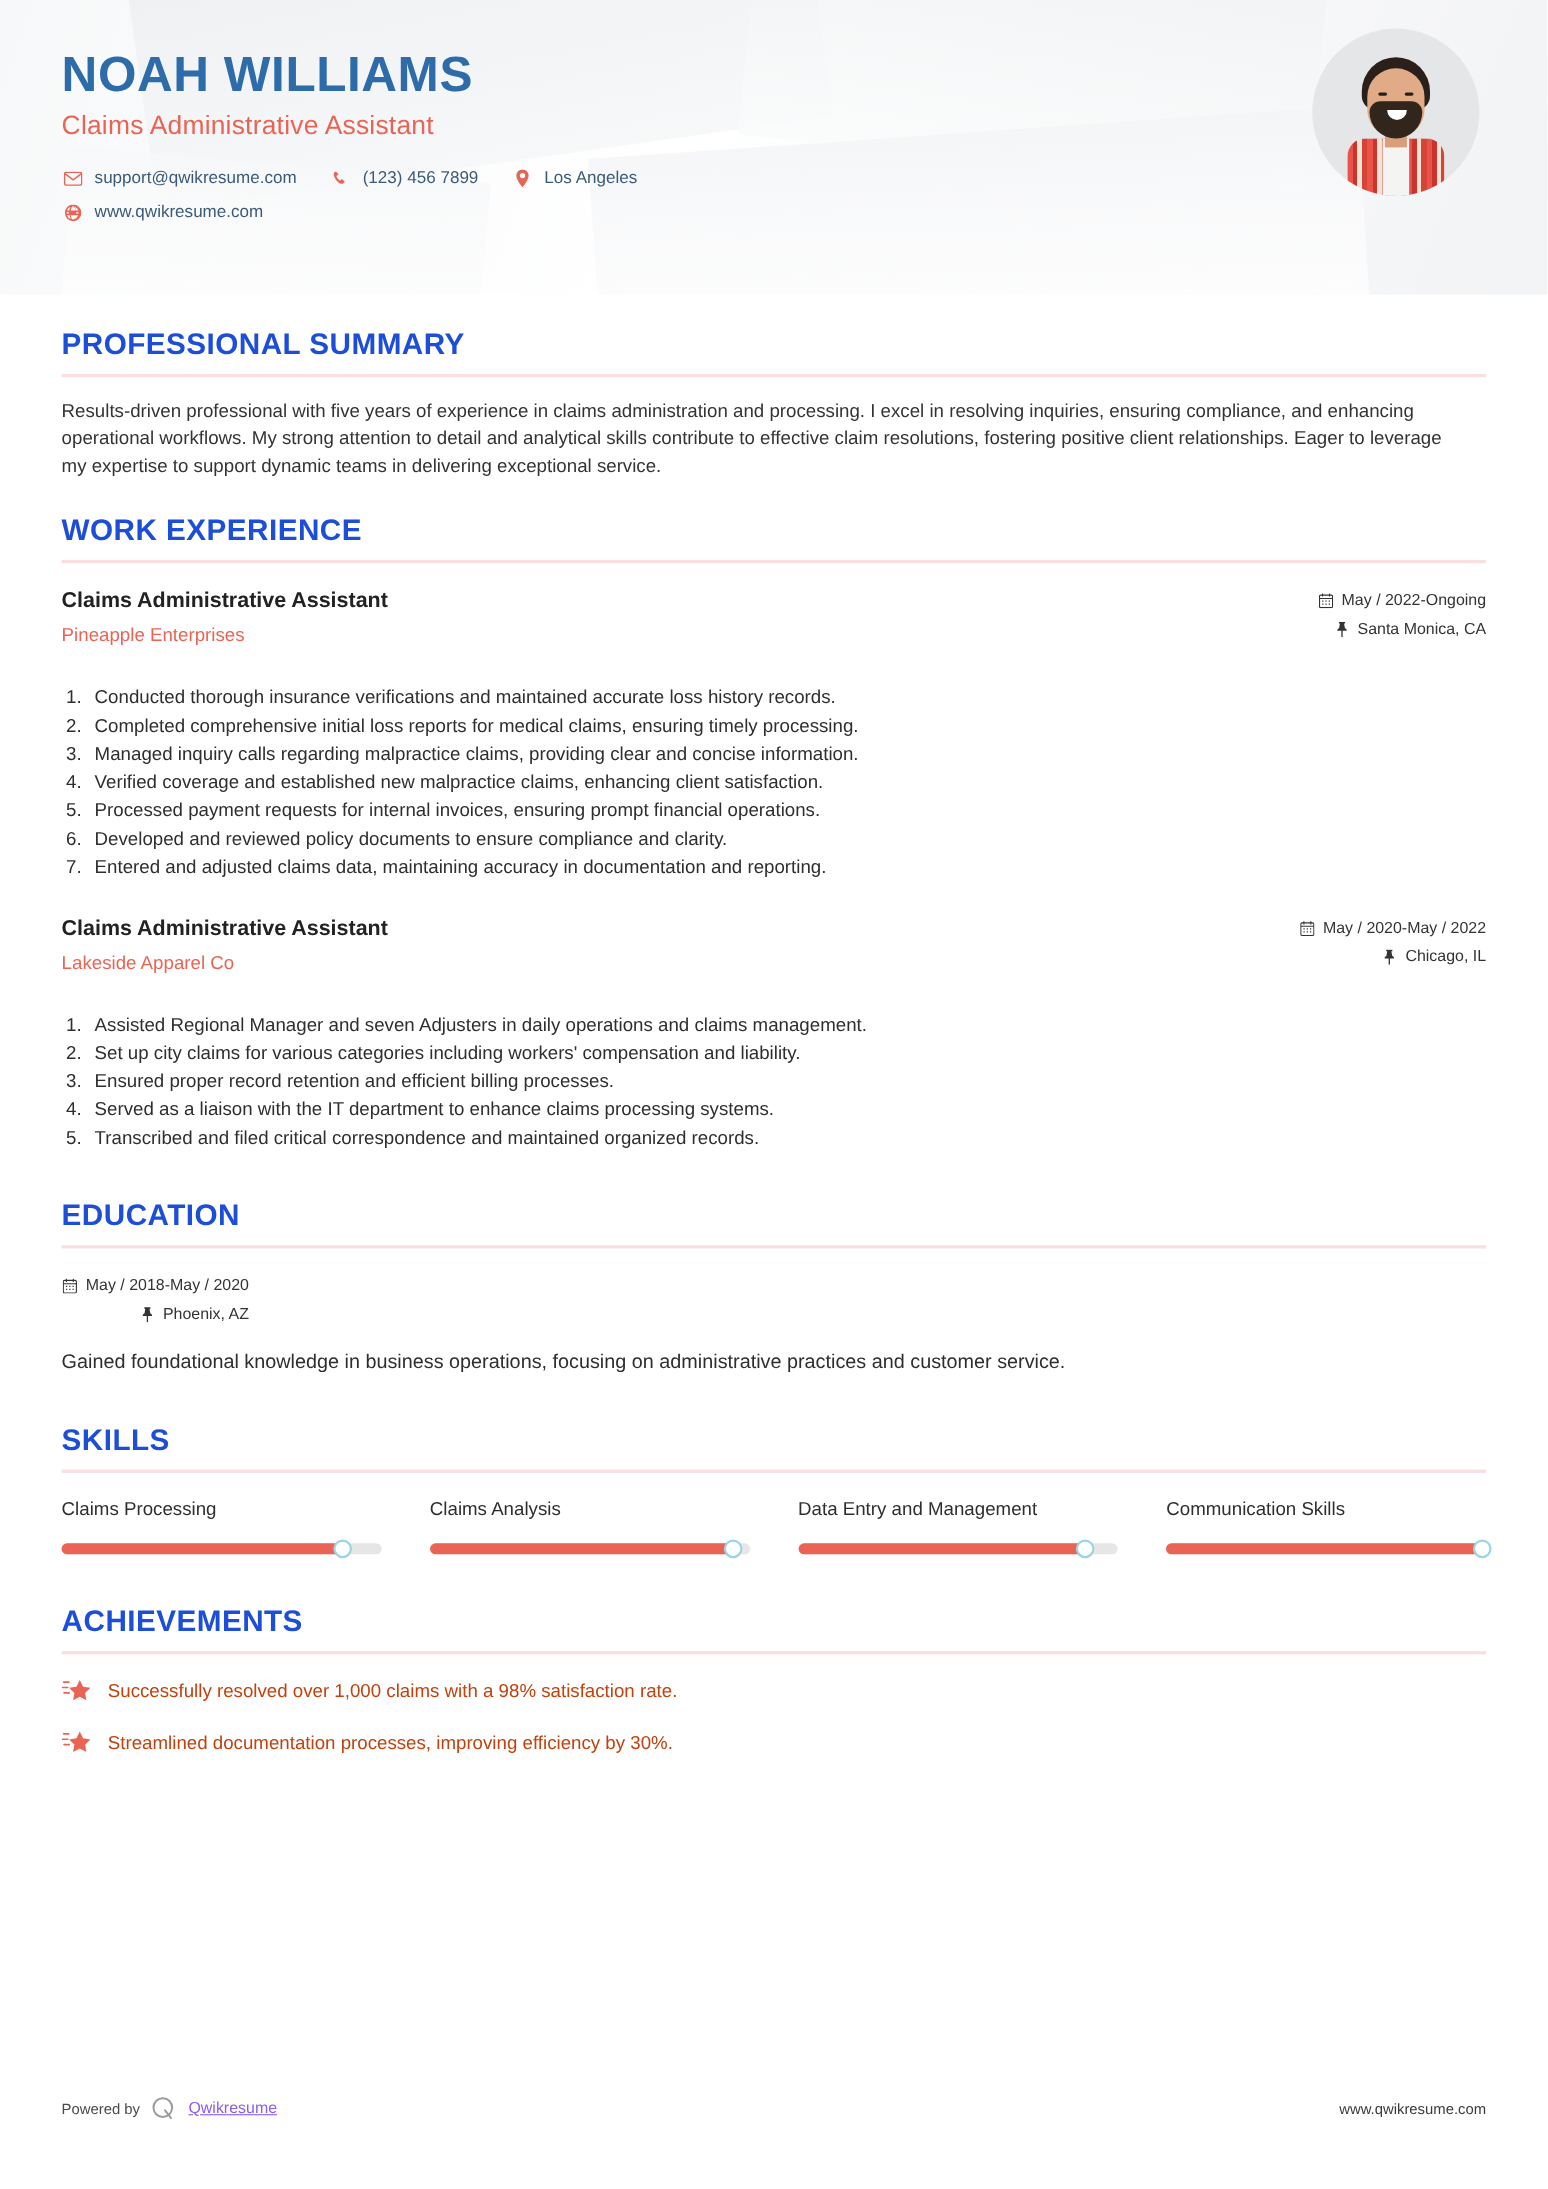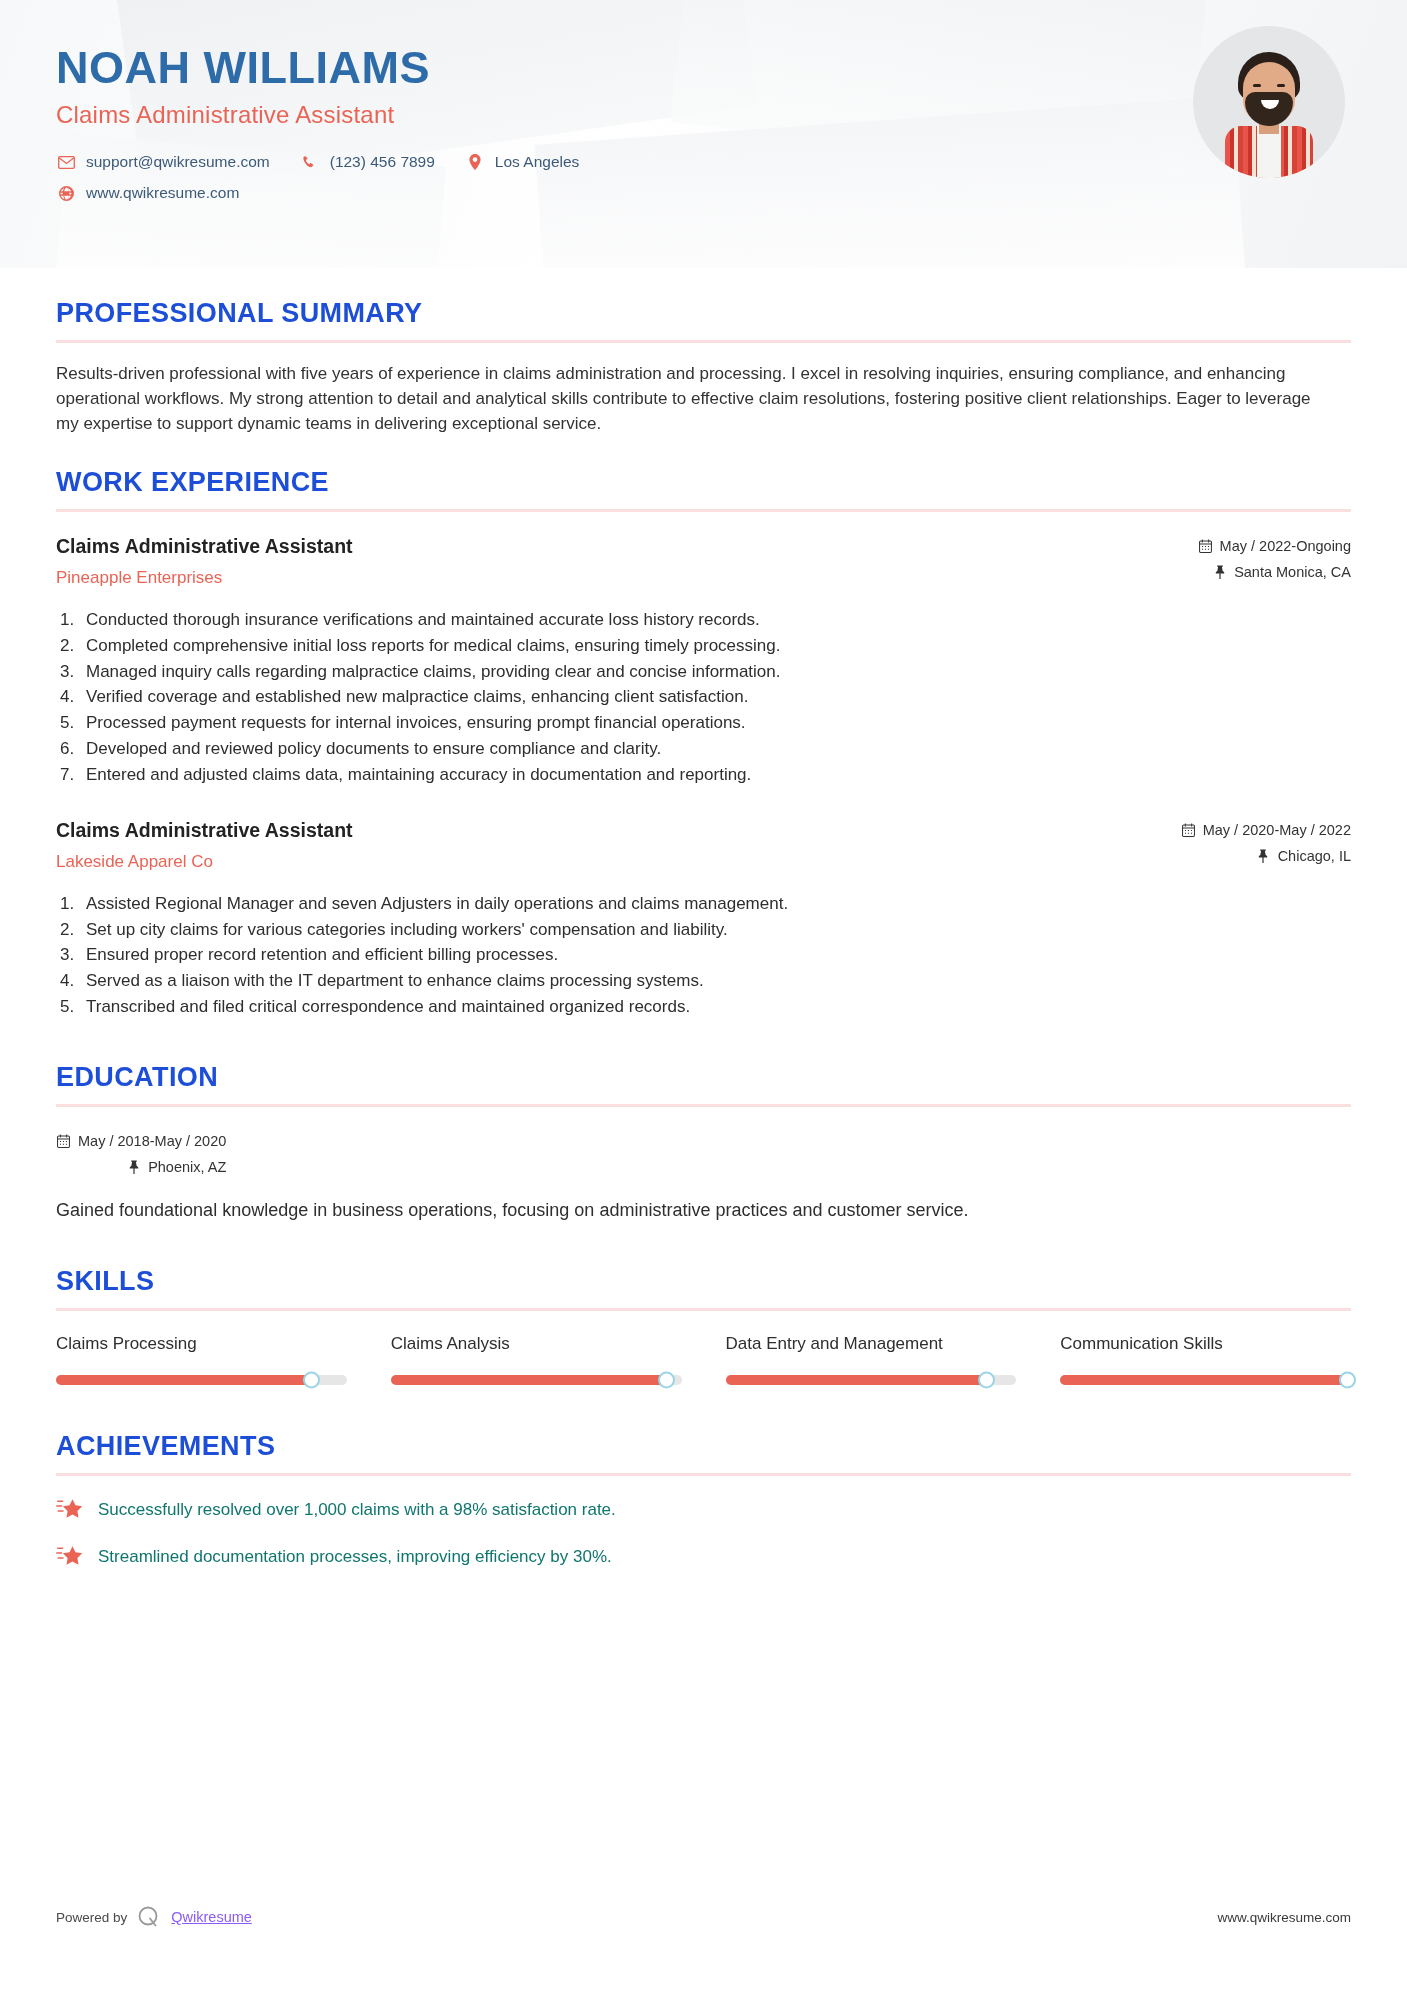--- a/index.html
+++ b/index.html
@@ -255,21 +255,21 @@
     height: 15px;
     margin-right: 7px;
     display: inline-flex;
     align-items: center;
     justify-content: center;
     color: #333;
   }
   .meta-line .mi svg { display: block; }
 
   .bullets {
-    margin-top: 17px;
+    margin-top: 31px;
     list-style: none;
     counter-reset: b;
   }
   .bullets li {
     counter-increment: b;
     font-size: 17px;
     line-height: 1.52;
     color: #2e2e2e;
     padding-left: 30px;
     position: relative;
@@ -340,21 +340,21 @@
     width: 30px; height: 26px;
     margin-right: 12px;
     color: #ea6455;
     display: inline-flex;
     align-items: center;
   }
   .ach-icon svg { display: block; }
   .ach-text {
     font-size: 17px;
     line-height: 1.45;
-    color: #0f766e;
+    color: #c2410c;
     padding-top: 2px;
   }
 
   
   .footer {
     position: absolute;
     left: 56px;
     right: 56px;
     bottom: 60px;
     display: flex;

